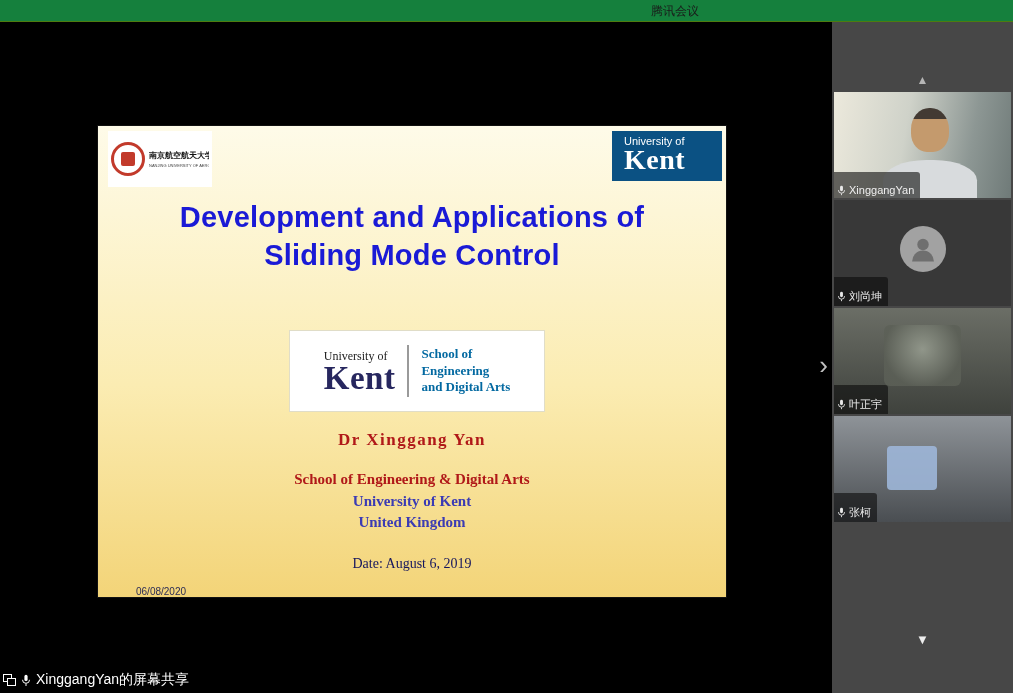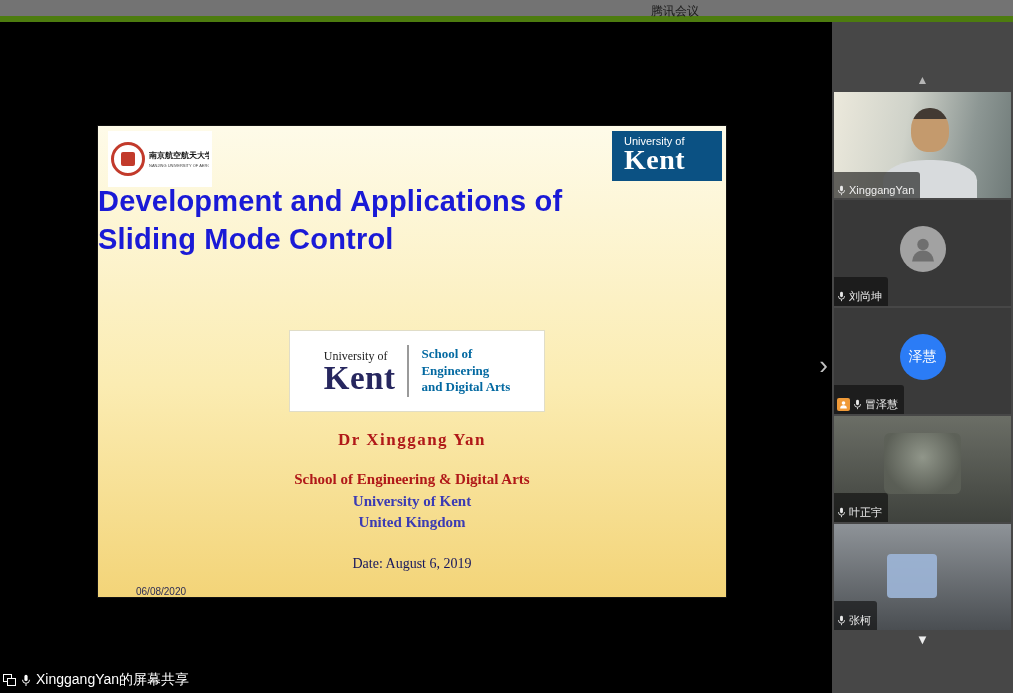--- a/index.html
+++ b/index.html
@@ -1,21 +1,21 @@
 <!DOCTYPE html>
 <html style="--active-speaker-border: #23c343; --slide-title-blue: #1a1ad6; --kent-badge-blue: #0b5183; --presenter-red: #b01818; --affiliation-blue: #3b3bb4; --date-navy: #15155e; --share-badge-orange: #f09a38;"><head>
 <meta charset="utf-8">
 <style>
   * { box-sizing: border-box; margin: 0; padding: 0; }
   html,body { width:1013px; height:693px; overflow:hidden; background:#000;
               font-family:"Liberation Sans", sans-serif; }
 
   
   .titlebar { position:absolute; top:0; left:0; width:1013px; height:22px;
-              background:#737373; border-bottom:6px solid #4d7c0f; }
+              background:#15803d; border-bottom:1px solid #4d7c0f; }
   .app-title { position:absolute; left:651px; top:3px; font-size:12px; color:#1a1a1a; }
 
   
   .stage { position:absolute; top:22px; left:0; width:832px; height:671px; background:#000; }
 
   .slide { position:absolute; left:98px; top:104px; width:628px; height:471px;
            background:linear-gradient(180deg,#fefbe9 0%, #fbecb2 55%, #f3d478 100%);
            box-shadow:0 0 0 1px #111; }
 
   
@@ -30,21 +30,21 @@
   .nuaa-en { font-size:4px; color:#444; white-space:nowrap; margin-top:2px; }
 
   
   .kent-badge { position:absolute; left:514px; top:5px; width:110px; height:50px;
                 background:var(--kent-badge-blue,#0b5183); color:#fff; padding:4px 0 0 12px; }
   .kb-top { display:block; font-size:11px; }
   .kb-bottom { display:block; font-family:"Liberation Serif", serif; font-weight:bold;
                font-size:28px; line-height:0.95; letter-spacing:0.5px; }
 
   
-  .slide-title { position:absolute; left:0; top:56px; width:628px; 
+  .slide-title { position:absolute; left:0; top:72px; width:628px; text-align:center;
                  color:var(--slide-title-blue,#1a1ad6); font-weight:bold; font-size:29px;
                  line-height:38px; letter-spacing:0.2px; }
 
   
   .dept-box { position:absolute; left:191px; top:204px; width:256px; height:82px; background:#fff;
               border:1px solid #e0ddc8; display:flex; align-items:center; justify-content:center; gap:12px; }
   .db-left { display:flex; flex-direction:column; align-items:flex-start; }
   .db-uni { font-family:"Liberation Serif", serif; font-size:12px; color:#222; }
   .db-kent { font-family:"Liberation Serif", serif; font-weight:bold; font-size:33px;
              line-height:0.9; color:#27275f; letter-spacing:0.5px; }
@@ -231,41 +231,20 @@
         <svg width="9" height="11" viewBox="0 0 10 12">
               <rect x="3.4" y="0.8" width="3.2" height="6" rx="1.6" fill="#e8e8e8"></rect>
               <path d="M1.6 5.6a3.4 3.4 0 0 0 6.8 0" stroke="#e8e8e8" stroke-width="1" fill="none"></path>
               <line x1="5" y1="9.2" x2="5" y2="11.2" stroke="#e8e8e8" stroke-width="1"></line>
             </svg>
       </span>
       <span class="pname">刘尚坤</span>
     </div>
   </div>
 
-  <div class="tile">
-    <div class="tile-video v-blue">
-          <span class="b-avatar" style="background: rgb(43, 124, 246);">泽慧</span>
-        </div>
-    <div class="name-bar">
-      <span class="share-badge">
-        <svg viewBox="0 0 10 10" width="9" height="9">
-              <circle cx="5" cy="3.4" r="2" fill="#fff"></circle>
-              <path d="M1.3 9.4a3.7 3.7 0 0 1 7.4 0z" fill="#fff"></path>
-            </svg>
-      </span>
-      <span class="mic">
-        <svg width="9" height="11" viewBox="0 0 10 12">
-              <rect x="3.4" y="0.8" width="3.2" height="6" rx="1.6" fill="#e8e8e8"></rect>
-              <path d="M1.6 5.6a3.4 3.4 0 0 0 6.8 0" stroke="#e8e8e8" stroke-width="1" fill="none"></path>
-              <line x1="5" y1="9.2" x2="5" y2="11.2" stroke="#e8e8e8" stroke-width="1"></line>
-            </svg>
-      </span>
-      <span class="pname">冒泽慧</span>
-    </div>
-  </div>
 
   <div class="tile">
     <div class="tile-video v-scene-a"></div>
     <div class="name-bar">
 
       <span class="mic">
         <svg width="9" height="11" viewBox="0 0 10 12">
               <rect x="3.4" y="0.8" width="3.2" height="6" rx="1.6" fill="#e8e8e8"></rect>
               <path d="M1.6 5.6a3.4 3.4 0 0 0 6.8 0" stroke="#e8e8e8" stroke-width="1" fill="none"></path>
               <line x1="5" y1="9.2" x2="5" y2="11.2" stroke="#e8e8e8" stroke-width="1"></line>

